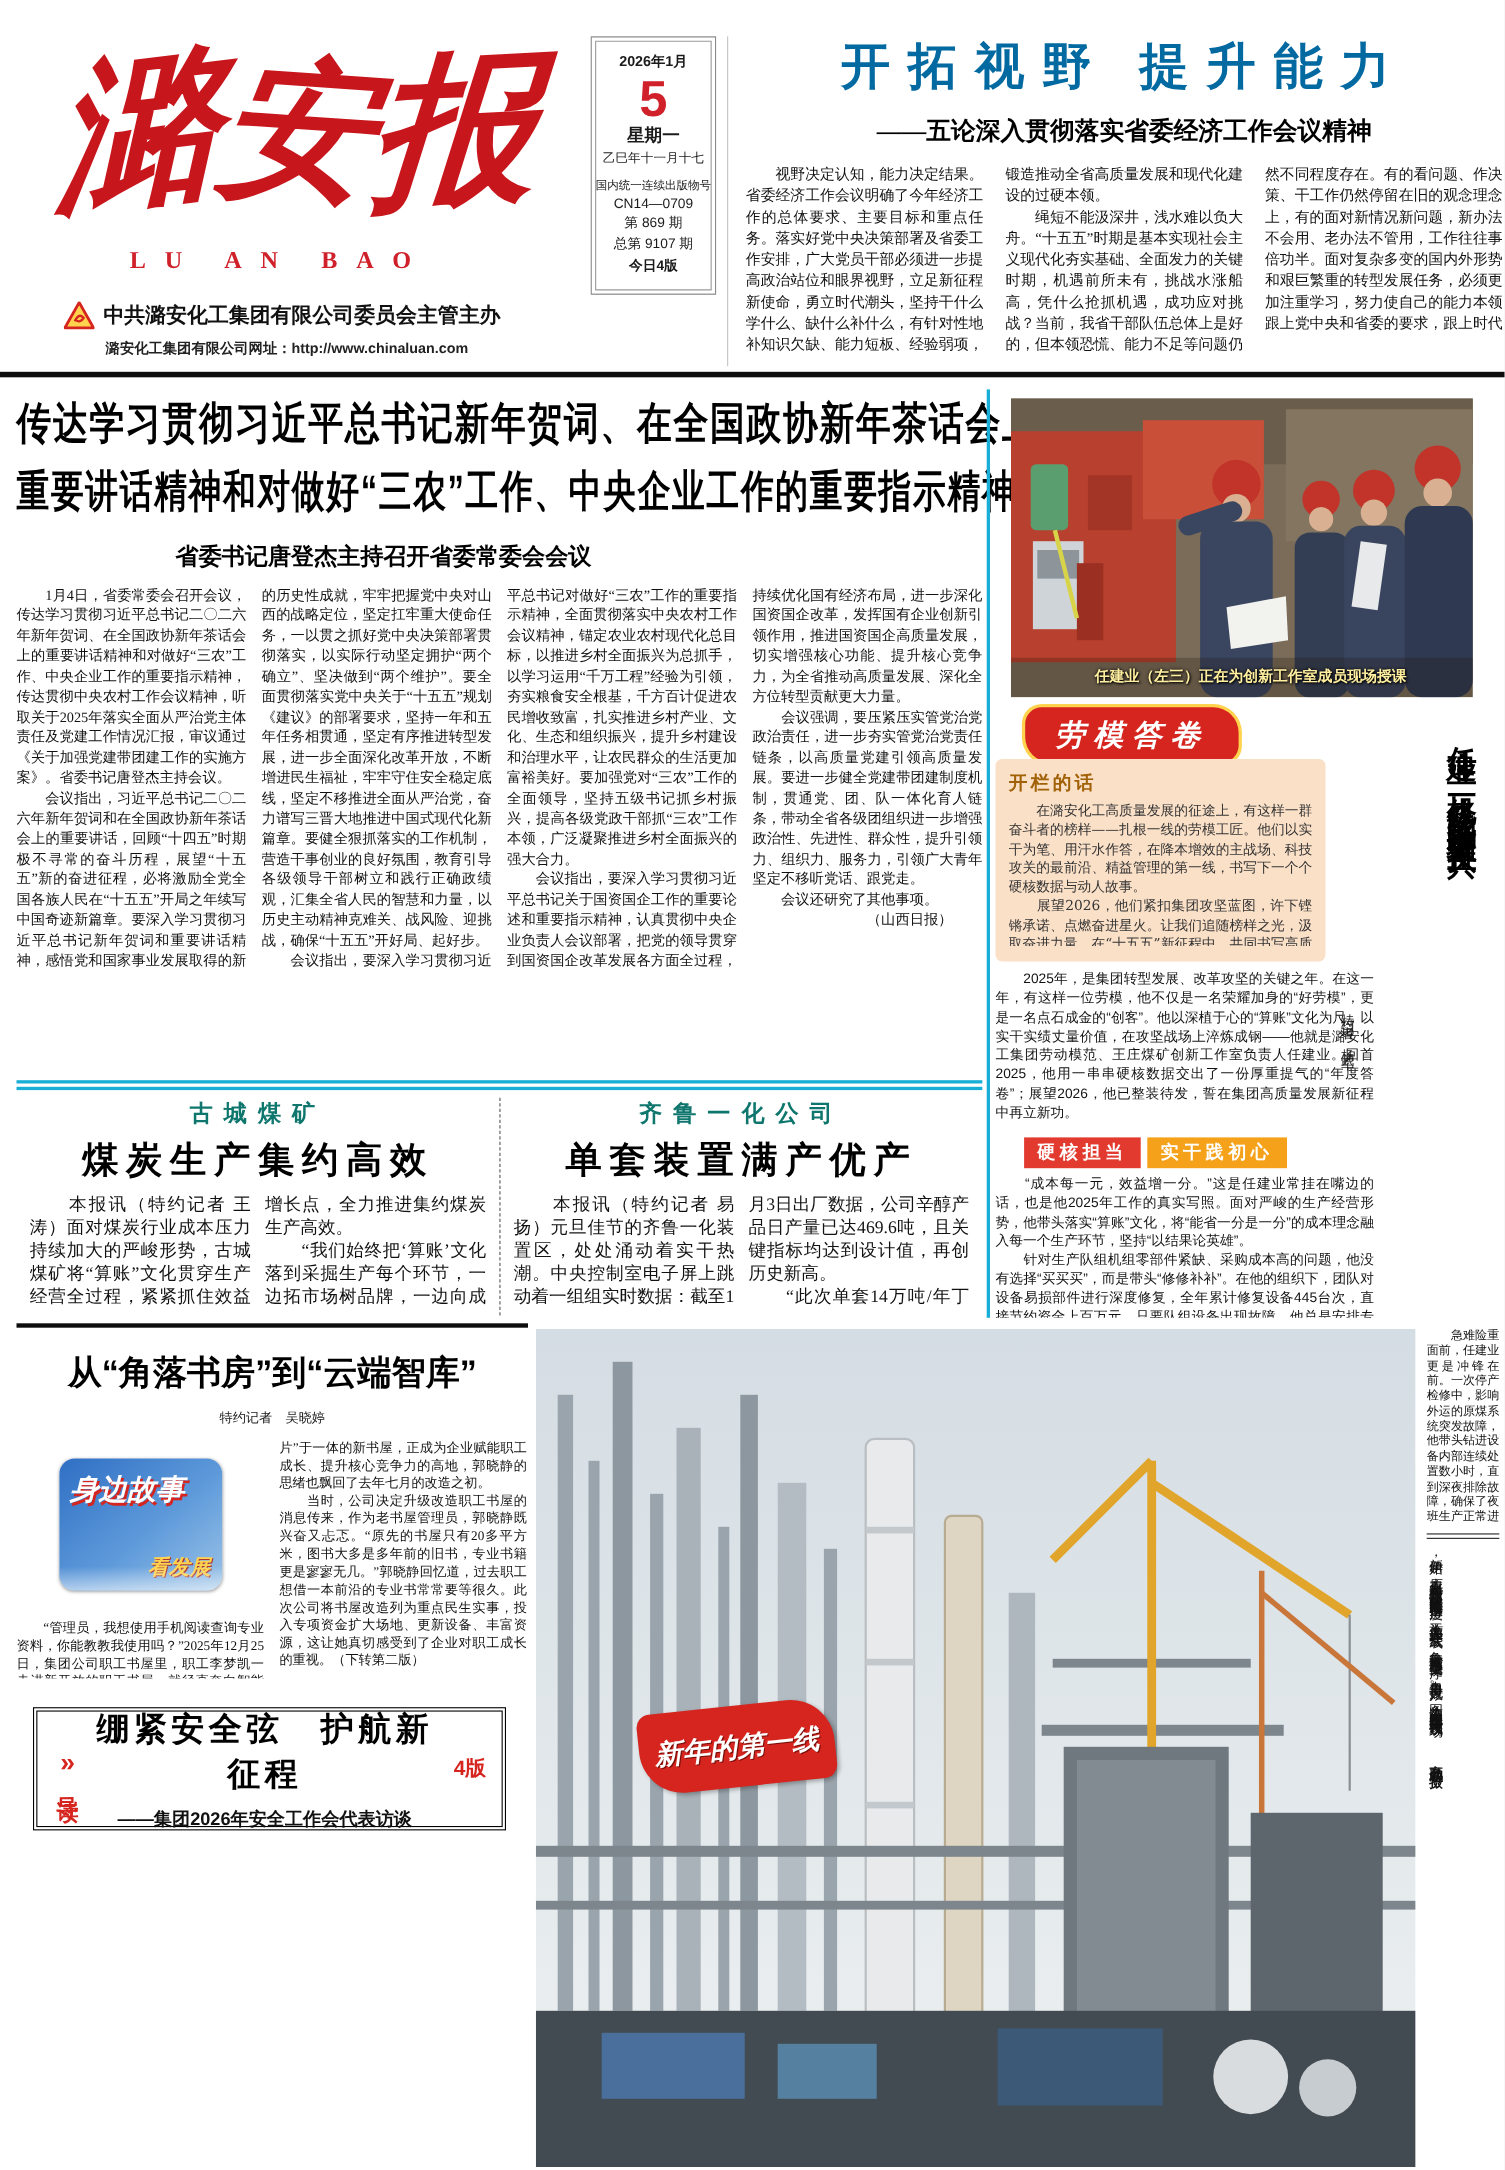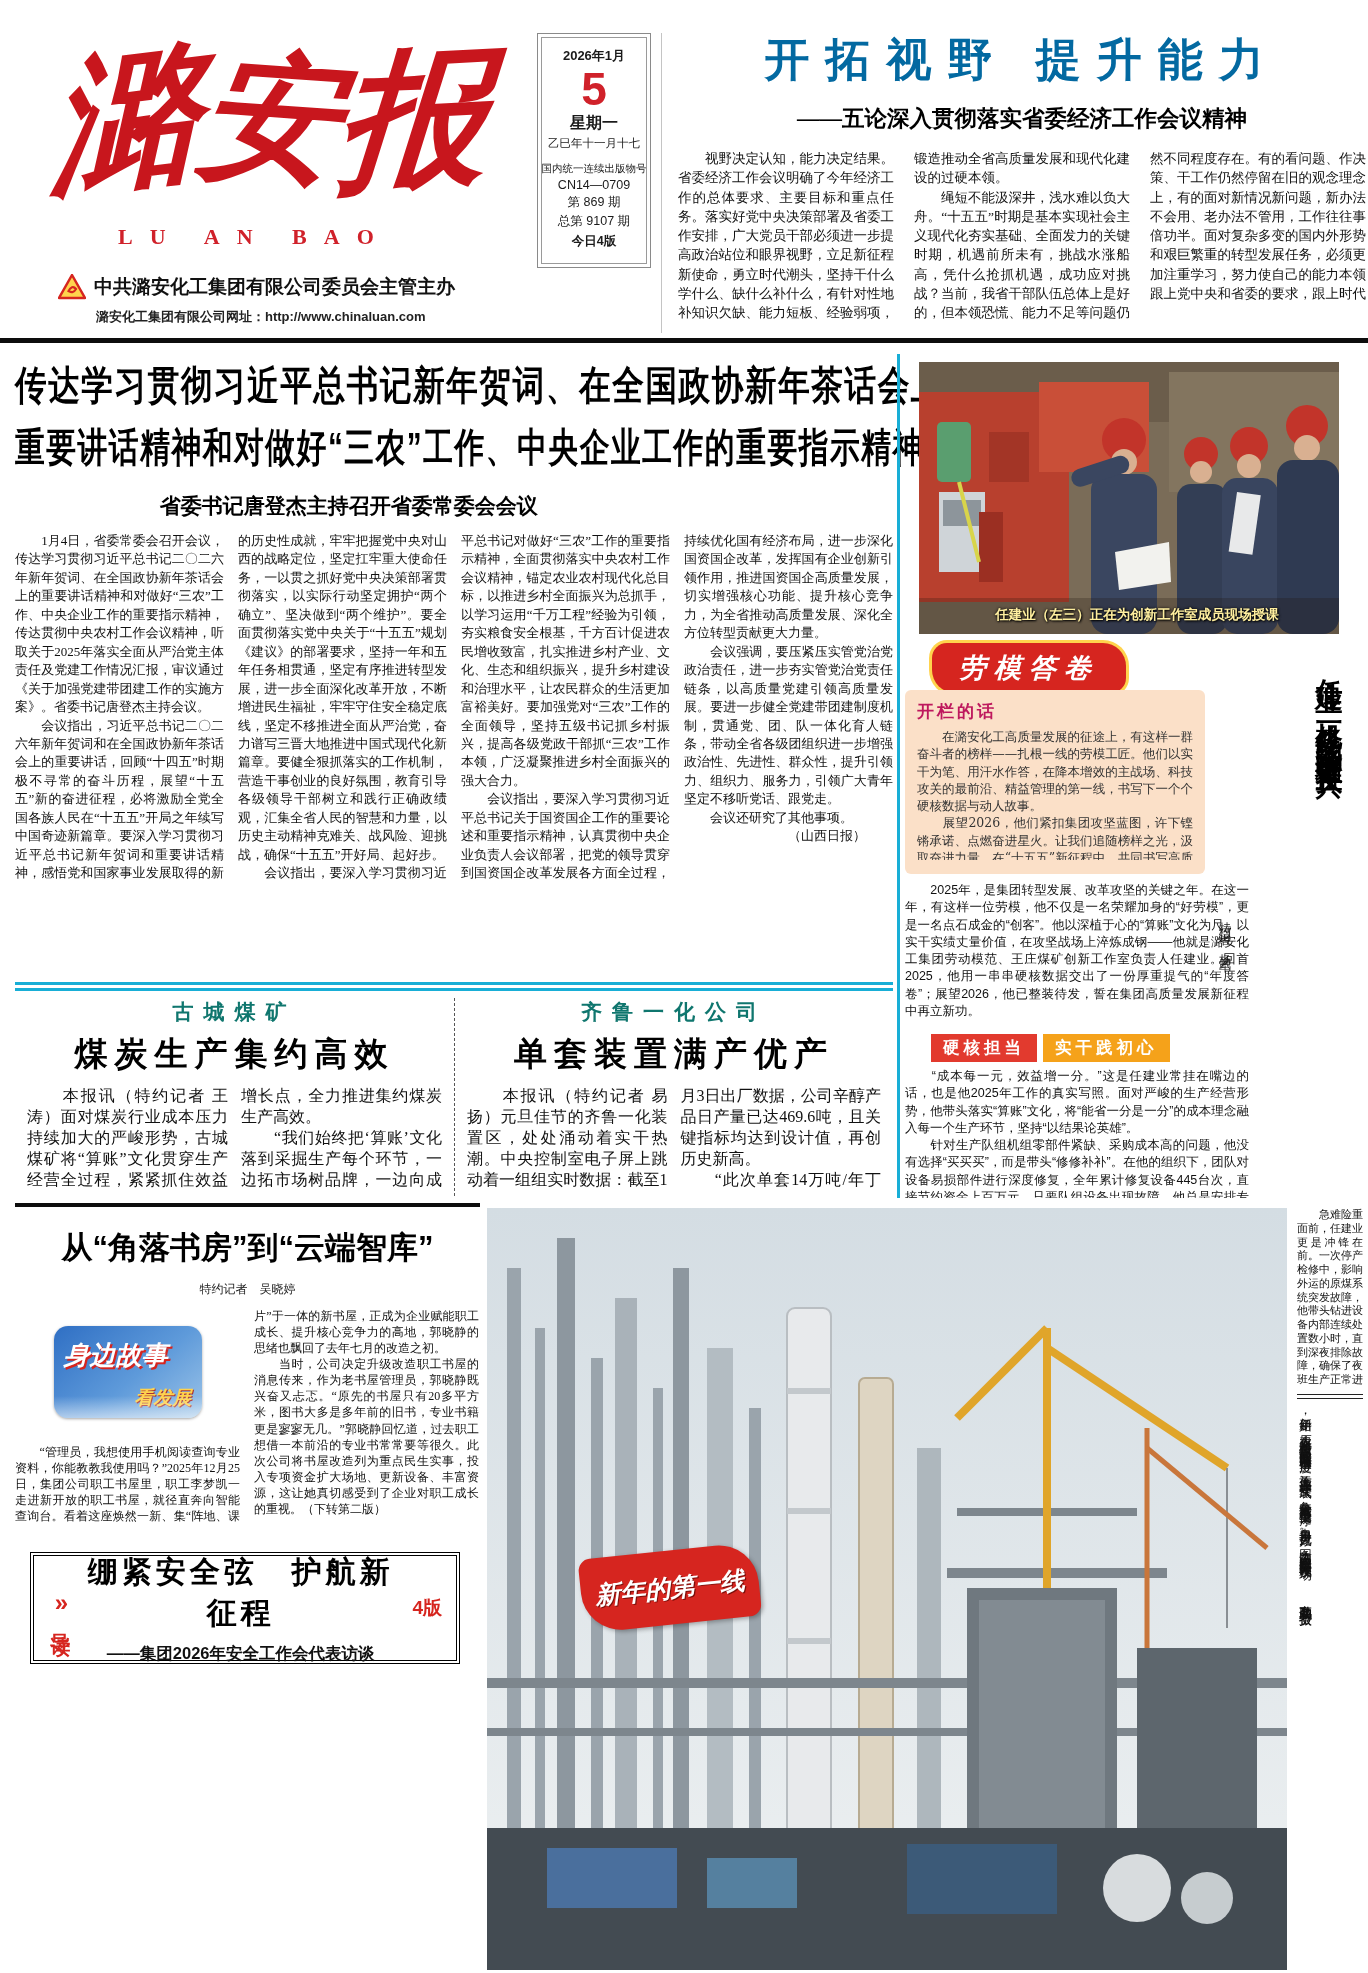--- a/index.html
+++ b/index.html
@@ -43,38 +43,38 @@
   .kicker{text-align:center;font-family:"Liberation Serif",serif;font-weight:bold;font-size:21px;letter-spacing:10px;color:#0f766e;}
   .mid-headline{text-align:center;font-family:"Liberation Serif",serif;font-weight:bold;font-size:33px;letter-spacing:7px;margin:6px 0 8px 0;color:#000;}
   .mid-body{column-count:2;column-gap:13px;height:116px;overflow:hidden;font-family:"Liberation Serif",serif;font-size:16px;line-height:1.32;text-align:justify;white-space:pre-line;color:#111;}
   
   .feature{position:absolute;left:905px;top:352px;width:448px;height:846px;}
   .f-photo{position:absolute;left:14px;top:10px;width:420px;height:272px;overflow:hidden;}
   .f-caption{position:absolute;left:20px;top:244px;width:396px;text-align:center;font-size:13.5px;font-weight:bold;color:#ffef9f;text-shadow:0 0 3px #000,1px 1px 2px #000;}
   .f-badge{position:absolute;left:24px;top:288px;width:200px;height:56px;background:#ffd34d;border-radius:18px 26px 18px 26px;padding:3px;box-sizing:border-box;}
   .f-badge-in{width:100%;height:100%;background:#d6251f;border-radius:15px 23px 15px 23px;display:flex;align-items:center;justify-content:center;font-family:Liberation Sans, sans-serif;font-style:italic;font-weight:bold;font-size:27px;letter-spacing:8px;color:#fff;}
   .f-colbox{position:absolute;left:0;top:338px;width:300px;height:184px;background:#fbe0c8;border-radius:6px;padding:10px 12px;box-sizing:border-box;}
-  .f-colbox-title{color:#be185d;font-family:"Liberation Serif",serif;font-weight:bold;font-size:17px;letter-spacing:3px;}
+  .f-colbox-title{color:#a16207;font-family:"Liberation Serif",serif;font-weight:bold;font-size:17px;letter-spacing:3px;}
   .f-colbox-body{margin-top:5px;font-family:"DejaVu Serif",serif;font-size:12.5px;line-height:1.38;text-align:justify;white-space:pre-line;color:#333;height:132px;overflow:hidden;}
   .f-intro{position:absolute;left:0;top:530px;width:344px;height:148px;overflow:hidden;font-size:12.5px;line-height:1.38;text-align:justify;white-space:pre-line;color:#111;}
   .f-subheads{position:absolute;left:26px;top:682px;display:flex;gap:6px;}
   .f-sh{color:#fff;font-weight:bold;font-size:16.5px;letter-spacing:4px;padding:3px 12px;}
   .f-sh1{background:#e23a2e;}
   .f-sh2{background:#f5a21a;}
   .f-body2{position:absolute;left:0;top:716px;width:344px;height:130px;overflow:hidden;font-size:12.5px;line-height:1.38;text-align:justify;white-space:pre-line;color:#111;}
   .f-vhead{position:absolute;right:6px;top:306px;height:540px;writing-mode:vertical-rl;font-weight:bold;font-size:27px;letter-spacing:4px;color:#000;}
   .f-byline{position:absolute;right:120px;top:560px;writing-mode:vertical-rl;font-size:12px;letter-spacing:4px;color:#222;}
   
   .bl{position:absolute;left:15px;top:1203px;width:465px;}
   .bl-rule{width:465px;height:4px;background:#0d0d0d;}
   .bl-headline{text-align:center;font-weight:bold;font-size:31px;margin-top:20px;color:#000;}
   .bl-byline{text-align:center;font-size:12px;margin-top:12px;color:#222;}
   .bl-cols{display:flex;gap:14px;margin-top:10px;height:218px;overflow:hidden;}
   .bl-col{width:225px;font-family:"Liberation Serif",serif;font-size:12px;line-height:1.34;text-align:justify;white-space:pre-line;color:#111;}
-  .bl-badge{width:148px;height:92px;margin:2px auto 10px auto;border-radius:14px;background:linear-gradient(140deg,#2f6fc4 0%,#5e9ada 55%,#9cc4e8 100%);position:relative;overflow:hidden;box-shadow:0 1px 3px rgba(0,0,0,.35);}
+  .bl-badge{width:148px;height:120px;margin:2px auto 10px auto;border-radius:14px;background:linear-gradient(140deg,#2f6fc4 0%,#5e9ada 55%,#9cc4e8 100%);position:relative;overflow:hidden;box-shadow:0 1px 3px rgba(0,0,0,.35);}
   .bl-badge .b1{position:absolute;left:10px;top:12px;font-family:"DejaVu Serif",serif;font-style:italic;font-weight:bold;font-size:26px;color:#fff;text-shadow:2px 2px 0 #d6251f;}
   .bl-badge .b2{position:absolute;right:10px;bottom:8px;font-family:"DejaVu Serif",serif;font-style:italic;font-weight:bold;font-size:19px;color:#ffd34d;text-shadow:1px 1px 0 #a33;}
   .bl-badge .skyline{position:absolute;left:0;bottom:0;width:100%;height:22px;background:linear-gradient(0deg,rgba(255,255,255,.55),rgba(255,255,255,0));}
   .daodu{position:absolute;left:30px;top:1552px;width:430px;height:112px;border:4px double #000;box-sizing:border-box;display:flex;align-items:center;padding:0 14px;background:#fff;}
   .dd-label{display:flex;flex-direction:column;align-items:center;color:#d6251f;font-weight:bold;}
   .dd-chev{font-size:24px;line-height:1;transform:rotate(0deg);}
   .dd-text{writing-mode:vertical-rl;font-size:20px;letter-spacing:4px;margin-top:2px;}
   .dd-center{flex:1;text-align:center;}
   .dd-l1{font-family:"Liberation Serif",serif;font-weight:bold;font-size:30px;letter-spacing:4px;color:#000;}
   .dd-l2{font-weight:bold;font-size:16.5px;margin-top:9px;color:#111;}

